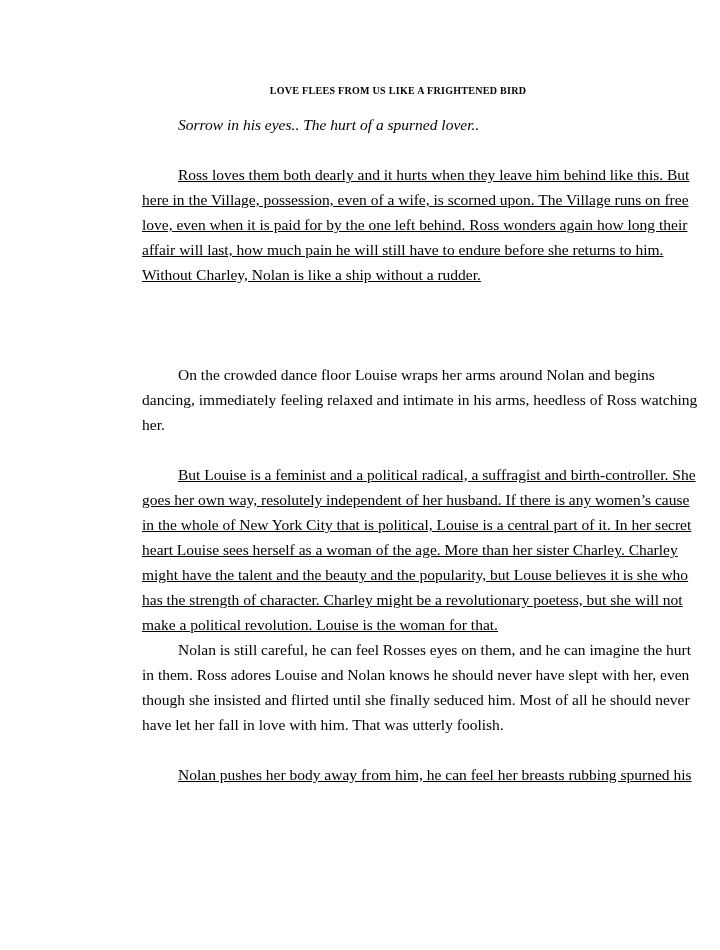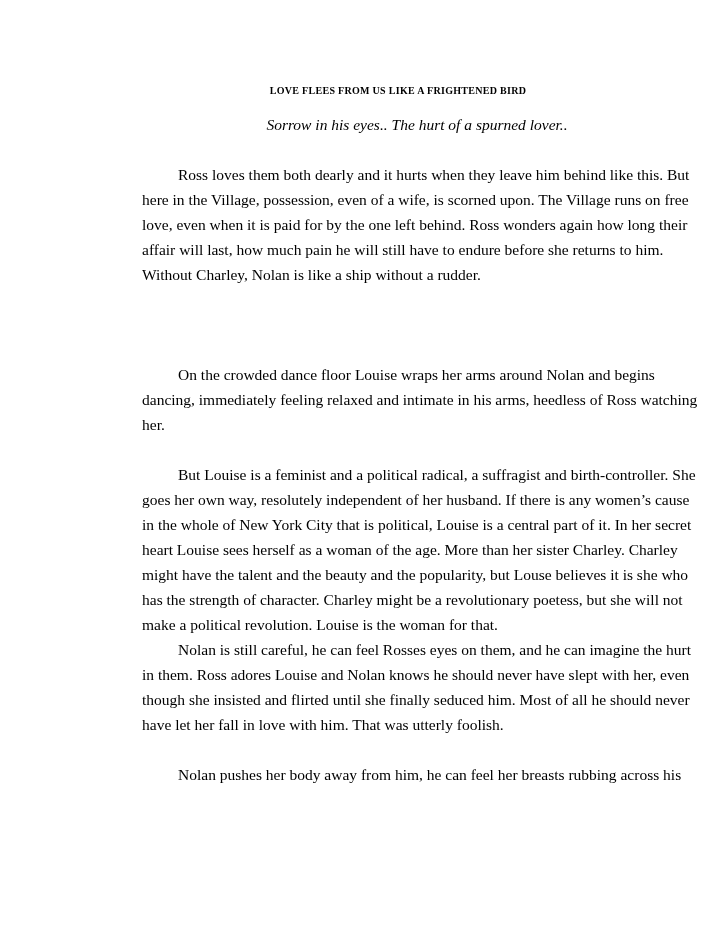--- a/index.html
+++ b/index.html
@@ -37,23 +37,22 @@
     line-height: 25px;
     text-align: left;
   }
   .para {
     margin: 0;
     white-space: pre;
     text-indent: 36px;
   }
   .para.italic {
     font-style: italic;
-    text-align: center;
   }
-  .para.gap-1 { margin-top: 25px; }
+  .para.gap-1 { margin-top: 25px; text-decoration: underline; }
   .para.gap-3 { margin-top: 75px; }
 </style>
 </head>
 <body>
 
 <div class="page">
   <div class="doc-header">LOVE FLEES FROM US LIKE A FRIGHTENED BIRD</div>
   <div class="doc-body">
       <div class="para italic">Sorrow in his eyes.. The hurt of a spurned lover..</div>
       <div class="para gap-1">Ross loves them both dearly and it hurts when they leave him behind like this. But
@@ -68,15 +67,15 @@
 goes her own way, resolutely independent of her husband. If there is any women’s cause
 in the whole of New York City that is political, Louise is a central part of it. In her secret
 heart Louise sees herself as a woman of the age. More than her sister Charley. Charley
 might have the talent and the beauty and the popularity, but Louse believes it is she who
 has the strength of character. Charley might be a revolutionary poetess, but she will not
 make a political revolution. Louise is the woman for that.</div>
       <div class="para">Nolan is still careful, he can feel Rosses eyes on them, and he can imagine the hurt
 in them. Ross adores Louise and Nolan knows he should never have slept with her, even
 though she insisted and flirted until she finally seduced him. Most of all he should never
 have let her fall in love with him. That was utterly foolish.</div>
-      <div class="para gap-1">Nolan pushes her body away from him, he can feel her breasts rubbing across his</div>
+      <div class="para gap-1">Nolan pushes her body away from him, he can feel her breasts rubbing spurned his</div>
     </div>
 </div>
 
 </body></html>

